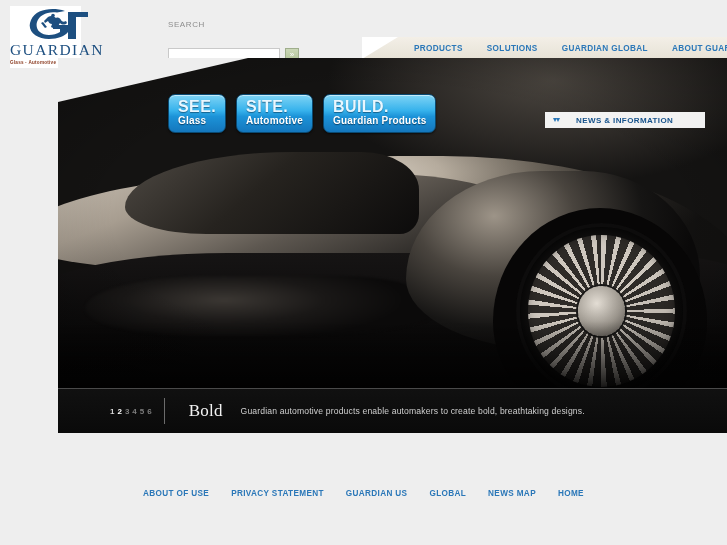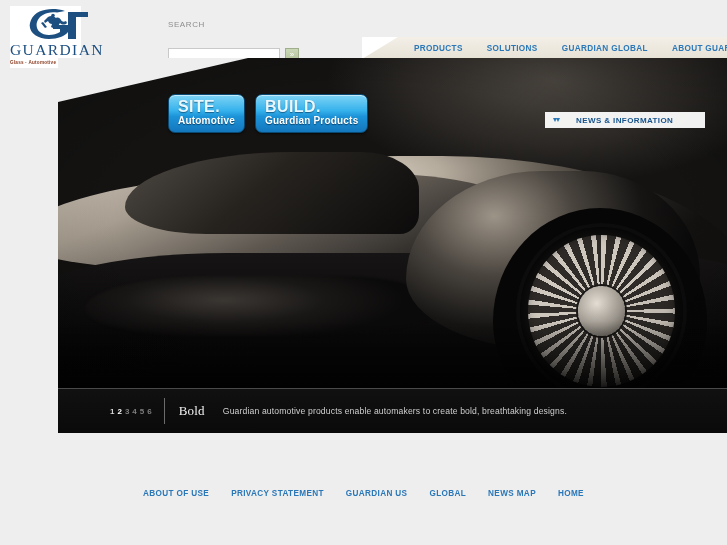--- a/index.html
+++ b/index.html
@@ -190,22 +190,22 @@
     background:linear-gradient(180deg, rgba(18,18,18,.92) 0%, rgba(10,10,10,.96) 100%);
     border-top:1px solid #4a4a4a;
     display:flex; align-items:center; z-index:7;
   }
   #pager{ display:flex; gap:3px; margin-left:52px; }
   .pg{ font-size:8px; color:#7e7e7e; cursor:pointer; font-weight:bold; }
   .pg.cur{ color:#ffffff; }
   .pg.first{ color:#d8d8d8; }
   #cap-divider{ width:1px; height:26px; background:#6b6b6b; margin-left:12px; }
   #cap-title{
-    font-family:"Liberation Serif", serif; color:#f2f2f2; font-size:13px;
-    margin-left:14px; letter-spacing:.2px;
+    font-family:"Liberation Serif", serif; color:#f2f2f2; font-size:17px;
+    margin-left:24px; letter-spacing:.2px;
   }
   #cap-text{ color:#cfcfcf; font-size:8.6px; margin-left:18px; letter-spacing:.15px; }
 
   
   #footer{
     position:absolute; left:0; top:483px; width:727px; height:20px;
     display:flex; justify-content:center; align-items:center; gap:22px;
   }
   .f-link{ color:#2a77b8; font-size:8.2px; font-weight:bold; letter-spacing:.35px; cursor:pointer; }
 </style>
@@ -271,20 +271,24 @@
       <div id="wheel-spokes"></div>
       <div id="wheel-hub"></div>
       <div id="wheel-rim"></div>
     </div>
     <div id="car-shadow"></div>
     <div id="hero-vignette"></div>
     <div id="hero-cut"></div>
 
     <div id="pills">
       <div class="pill">
+        <div class="pill-top">SEE.</div>
+        <div class="pill-sub">Glass</div>
+      </div>
+      <div class="pill">
         <div class="pill-top">SITE.</div>
         <div class="pill-sub">Automotive</div>
       </div>
       <div class="pill">
         <div class="pill-top">BUILD.</div>
         <div class="pill-sub">Guardian Products</div>
       </div>
     </div>
 
     <div id="news-bar">

